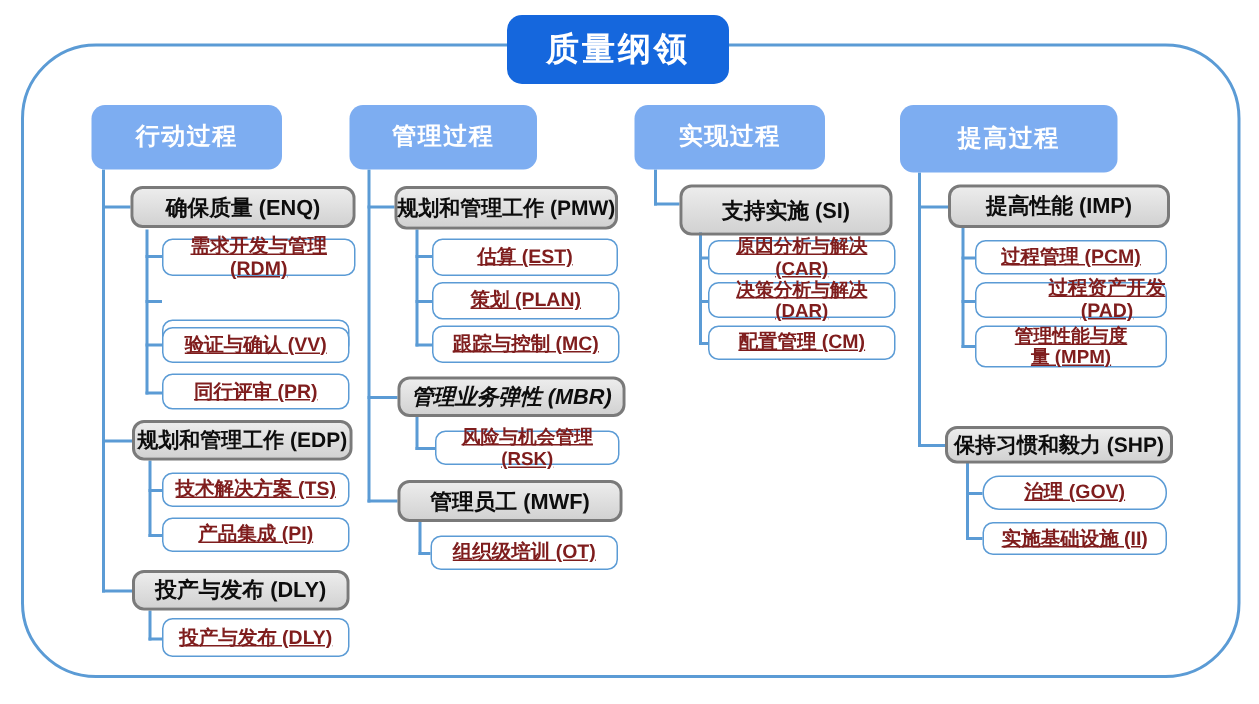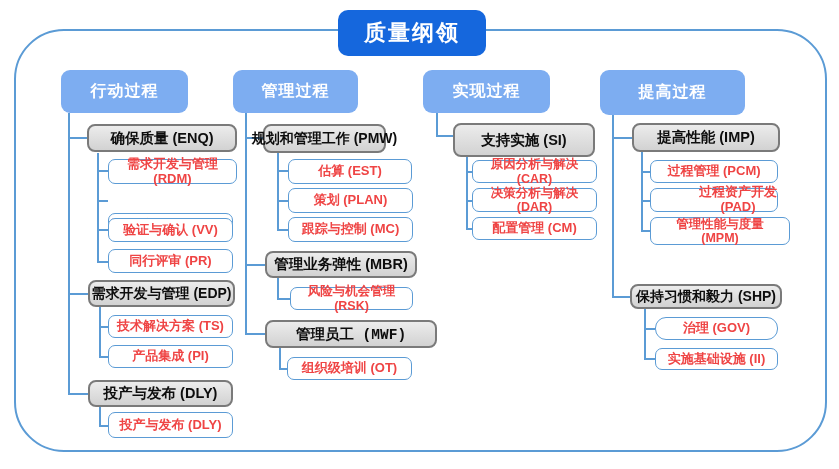--- a/index.html
+++ b/index.html
@@ -21,22 +21,22 @@
     font-size:16px;display:flex;align-items:center;justify-content:center;letter-spacing:1px;z-index:3;
   }
   .gbox{
     position:absolute;background:linear-gradient(180deg,#ececec,#d2d2d2);
     border:2px solid #7a7a7a;border-radius:8px;color:#0d0d0d;font-weight:bold;font-size:14.5px;
     display:flex;align-items:center;justify-content:center;text-align:center;
     box-sizing:border-box;z-index:3;white-space:nowrap;
   }
   .wbox{
     position:absolute;background:#fff;border:1.5px solid #5b9bd5;border-radius:7px;
-    color:#ef4444;font-weight:bold;font-size:13px;display:flex;align-items:center;justify-content:center;
-    text-align:center;box-sizing:border-box;z-index:3;line-height:1.15;
+    color:#7f1d1d;font-weight:bold;font-size:13px;display:flex;align-items:center;justify-content:center;
+    text-align:center;box-sizing:border-box;z-index:3;line-height:1.15;text-decoration:underline;
   }
   .wbox.small{font-size:12.5px;}
   .ln{position:absolute;background:#5b9bd5;z-index:2;}
 </style>
 </head>
 <body>
 
 <div class="canvas">
 
   <div class="frame"></div>
@@ -87,44 +87,44 @@
   <div class="ln" style="left:644px;top:308px;width:2px;height:52px;"></div>
   <div class="ln" style="left:644px;top:328px;width:11px;height:2px;"></div>
   <div class="ln" style="left:644px;top:358px;width:11px;height:2px;"></div>
 
   <div class="hdr" style="left:61px;top:70px;width:127px;height:43px;">行动过程</div>
   <div class="gbox" style="left:87px;top:124px;width:150px;height:28px;">确保质量 (ENQ)</div>
   <div class="wbox" style="left:108px;top:159px;width:129px;height:25px;">需求开发与管理 (RDM)</div>
   <div class="wbox" style="left:108px;top:189px;width:125px;height:24px;margin-top:24px;">过程质量保证 (PQA)</div>
   <div class="wbox" style="left:108px;top:218px;width:125px;height:24px;">验证与确认 (VV)</div>
   <div class="wbox" style="left:108px;top:249px;width:125px;height:24px;">同行评审 (PR)</div>
-  <div class="gbox" style="left:88px;top:280px;width:147px;height:27px;font-size:14px;">需求开发与管理 (EDP)</div>
+  <div class="gbox" style="left:88px;top:280px;width:147px;height:27px;font-size:14px;">规划和管理工作 (EDP)</div>
   <div class="wbox" style="left:108px;top:315px;width:125px;height:23px;">技术解决方案 (TS)</div>
   <div class="wbox" style="left:108px;top:345px;width:125px;height:23px;">产品集成 (PI)</div>
   <div class="gbox" style="left:88px;top:380px;width:145px;height:27px;">投产与发布 (DLY)</div>
   <div class="wbox" style="left:108px;top:412px;width:125px;height:26px;">投产与发布 (DLY)</div>
 
   <div class="hdr" style="left:233px;top:70px;width:125px;height:43px;">管理过程</div>
-  <div class="gbox" style="left:263px;top:124px;width:123px;height:29px;font-size:14px;">规划和管理工作 (PMW)</div>
+  <div class="gbox" style="left:263px;top:124px;width:149px;height:29px;font-size:14px;">规划和管理工作 (PMW)</div>
   <div class="wbox" style="left:288px;top:159px;width:124px;height:25px;">估算 (EST)</div>
   <div class="wbox" style="left:288px;top:188px;width:125px;height:25px;">策划 (PLAN)</div>
   <div class="wbox" style="left:288px;top:217px;width:125px;height:25px;">跟踪与控制 (MC)</div>
-  <div class="gbox" style="left:265px;top:251px;width:152px;height:27px;">管理业务弹性 (MBR)</div>
+  <div class="gbox" style="left:265px;top:251px;width:152px;height:27px;font-style:italic;">管理业务弹性 (MBR)</div>
   <div class="wbox" style="left:290px;top:287px;width:123px;height:23px;font-size:12.5px;">风险与机会管理 (RSK)</div>
-  <div class="gbox" style="left:265px;top:320px;width:172px;height:28px;font-family:Liberation Mono, monospace;">管理员工 (MWF)</div>
+  <div class="gbox" style="left:265px;top:320px;width:150px;height:28px;">管理员工 (MWF)</div>
   <div class="wbox" style="left:287px;top:357px;width:125px;height:23px;">组织级培训 (OT)</div>
 
   <div class="hdr" style="left:423px;top:70px;width:127px;height:43px;">实现过程</div>
   <div class="gbox" style="left:453px;top:123px;width:142px;height:34px;">支持实施 (SI)</div>
   <div class="wbox" style="left:472px;top:160px;width:125px;height:23px;font-size:12.5px;">原因分析与解决 (CAR)</div>
   <div class="wbox" style="left:472px;top:188px;width:125px;height:24px;font-size:12.5px;">决策分析与解决 (DAR)</div>
   <div class="wbox" style="left:472px;top:217px;width:125px;height:23px;">配置管理 (CM)</div>
 
   <div class="hdr" style="left:600px;top:70px;width:145px;height:45px;">提高过程</div>
   <div class="gbox" style="left:632px;top:123px;width:148px;height:29px;">提高性能 (IMP)</div>
   <div class="wbox" style="left:650px;top:160px;width:128px;height:23px;">过程管理 (PCM)</div>
   <div class="wbox" style="left:650px;top:188px;width:128px;height:24px;padding-left:48px;">过程资产开发 (PAD)</div>
-  <div class="wbox small" style="left:650px;top:217px;width:140px;height:28px;padding:0 24px;">管理性能与度量 (MPM)</div>
+  <div class="wbox small" style="left:650px;top:217px;width:128px;height:28px;padding:0 24px;">管理性能与度量 (MPM)</div>
   <div class="gbox" style="left:630px;top:284px;width:152px;height:25px;font-size:14px;">保持习惯和毅力 (SHP)</div>
   <div class="wbox" style="left:655px;top:317px;width:123px;height:23px;border-radius:11px;">治理 (GOV)</div>
   <div class="wbox" style="left:655px;top:348px;width:123px;height:22px;">实施基础设施 (II)</div>
 
 </div>
 
 </body></html>

